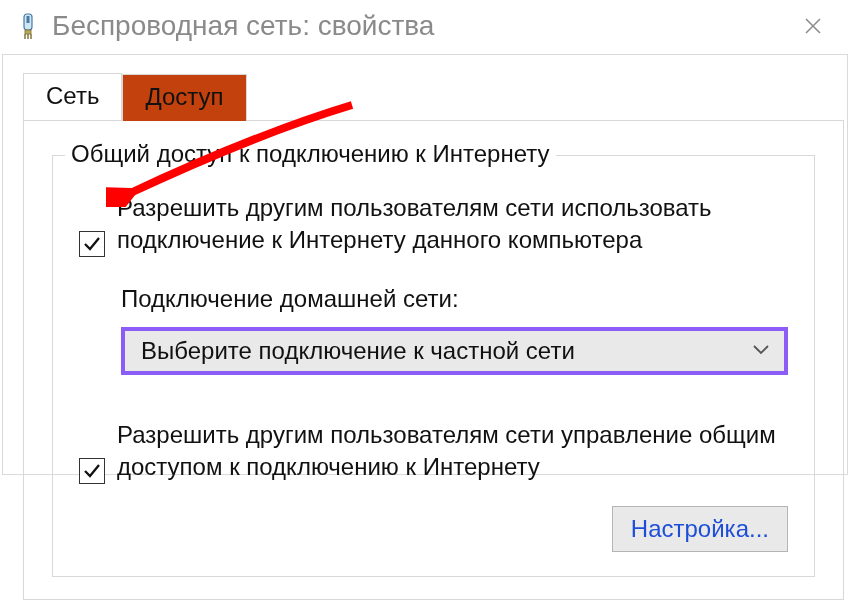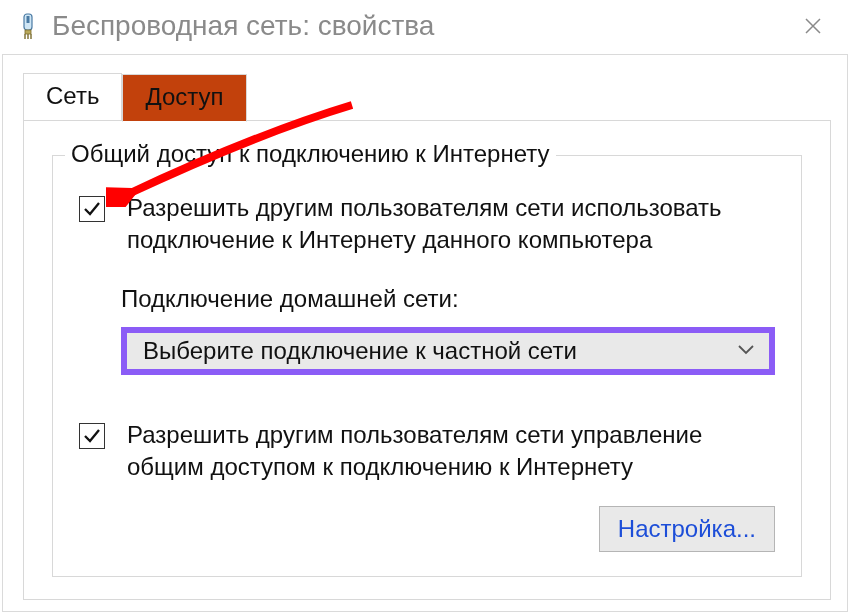--- a/index.html
+++ b/index.html
@@ -40,23 +40,23 @@
       display: flex;
       align-items: center;
       justify-content: center;
       color: #8a8a8a;
       font-size: 22px;
       cursor: pointer;
     }
     .client-area {
       border: 1px solid #dadada;
       margin: 2px 2px 0 2px;
-      height: 558px;
-      position: relative;
-      padding: 18px 16px 0 20px;
+      height: 421px;
+      position: relative;
+      padding: 18px 3px 0 20px;
     }
     .tabs {
       display: flex;
       position: relative;
       z-index: 2;
     }
     .tab {
       padding: 8px 22px 10px 22px;
       font-size: 24px;
       color: #111;
@@ -92,23 +92,22 @@
       position: absolute;
       top: -16px;
       left: 12px;
       background: #fff;
       padding: 0 6px;
       font-size: 24px;
       color: #111;
     }
     .checkbox-row {
       display: flex;
-      align-items: flex-start;
+      align-items: flex-end;
       margin-bottom: 28px;
-      gap: 10px;
     }
     .checkbox {
       width: 26px;
       height: 26px;
       border: 1px solid #333;
       margin-right: 12px;
       margin-top: 4px;
       flex-shrink: 0;
       display: flex;
       align-items: center;
@@ -130,21 +129,21 @@
       margin-bottom: 30px;
     }
     .sub-label {
       font-size: 24px;
       color: #111;
       margin-bottom: 14px;
     }
     .dropdown {
       width: 100%;
       height: 48px;
-      border: 6px solid #8b5cf6;
+      border: 4px solid #8b5cf6;
       background: #e9e9e9;
       display: flex;
       align-items: center;
       justify-content: space-between;
       padding: 0 14px 0 16px;
       font-size: 24px;
       color: #111;
       cursor: pointer;
     }
     .dropdown-caret {

